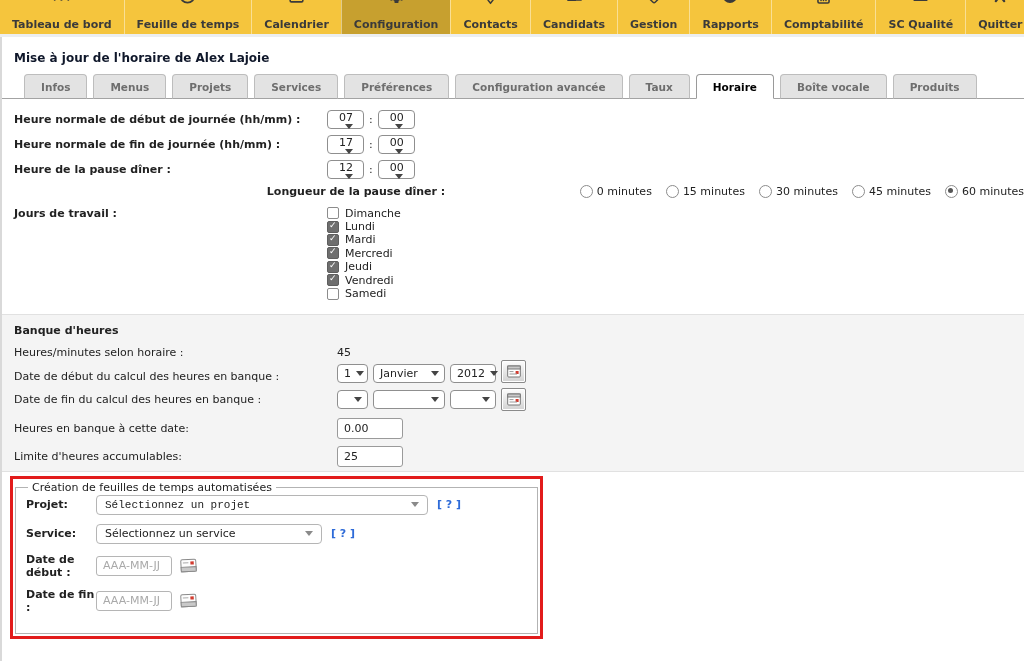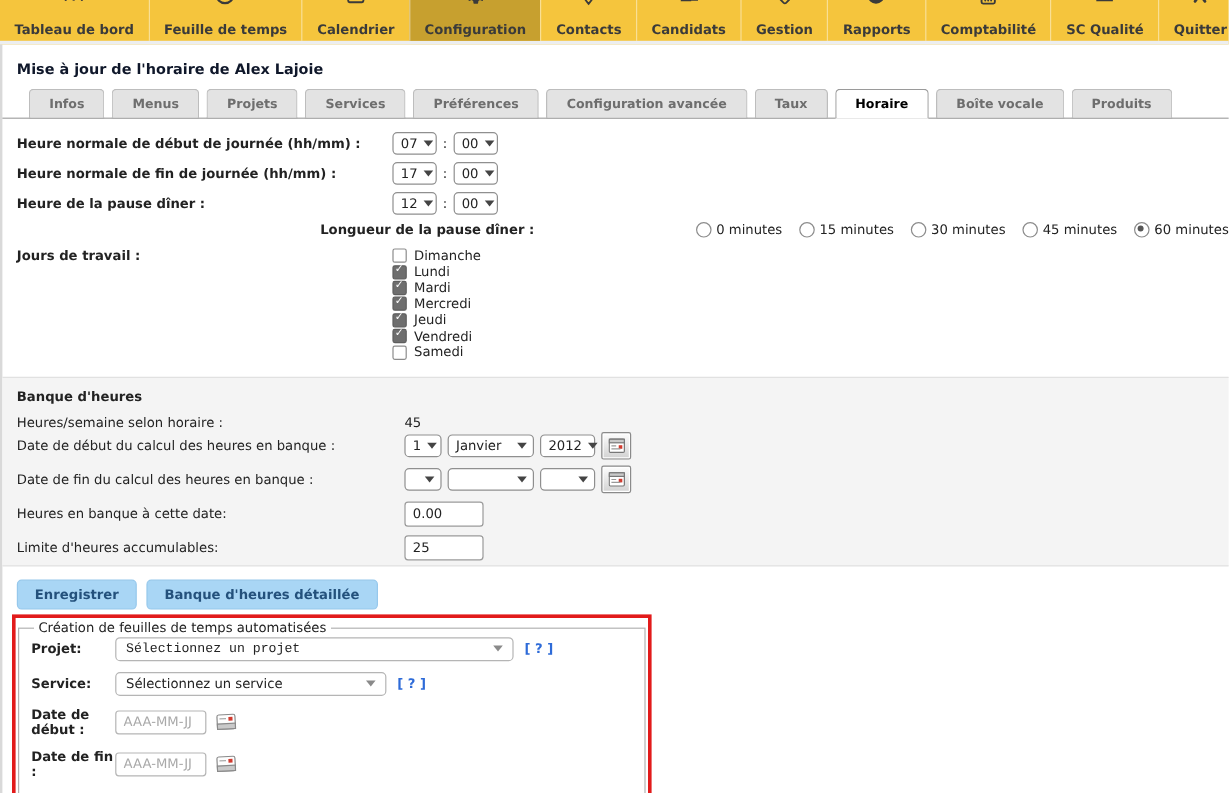--- a/index.html
+++ b/index.html
@@ -26,21 +26,21 @@
        border-radius:4px 4px 0 0;padding:6px 16px 5px;font-weight:bold;font-size:10.5px;color:#6e6e6e;cursor:pointer;}
   .tab.active{background:#fff;border-color:#9a9a9a;border-bottom:1px solid #fff;color:#000;}
   
   .frm{padding:11px 0 0 12px;}
   .frow{display:flex;align-items:center;margin-bottom:6px;}
   .frow.top{align-items:flex-start;}
   .flabel{width:313px;font-weight:bold;flex:none;}
   .sel{display:inline-flex;align-items:center;justify-content:space-between;background:#fff;
        border:1px solid #8f8f8f;border-radius:4px;height:19px;padding:0 5px 0 6px;box-sizing:border-box;cursor:pointer;}
   .sel .car{width:0;height:0;border-left:4px solid transparent;border-right:4px solid transparent;border-top:5px solid #444;margin-left:5px;}
-  .sel-hh{width:37px;}
+  .sel-hh{width:37px;flex-direction:column;}
   .colon{margin:0 5px;}
   .radio-row{display:flex;align-items:center;gap:14px;}
   .ropt{display:flex;align-items:center;gap:4px;cursor:pointer;}
   .radio{width:11px;height:11px;border:1px solid #8c8c8c;border-radius:50%;background:#fff;position:relative;flex:none;}
   .radio.checked::after{content:'';position:absolute;left:2px;top:2px;width:5px;height:5px;border-radius:50%;background:#565656;}
   .days{display:flex;flex-direction:column;gap:1px;}
   .dopt{display:flex;align-items:center;gap:6px;height:12.4px;cursor:pointer;}
   .cb{width:10px;height:10px;border:1px solid #8c8c8c;border-radius:2px;background:#fff;position:relative;flex:none;}
   .cb.checked{background:#6e6e6e;border-color:#5e5e5e;}
   .cb.checked::after{content:'\2713';position:absolute;left:1px;top:-2px;color:#fff;font-size:9px;font-weight:bold;}
@@ -316,25 +316,25 @@
             <span>Samedi</span>
           </span>
       </span>
     </div>
   </div>
 
   <div class="bank">
     <div class="bank-title">Banque d'heures</div>
 
     <div class="brow" style="margin-bottom:1px;">
-      <span class="blabel">Heures/semaine selon horaire :</span>
+      <span class="blabel">Heures/minutes selon horaire :</span>
       <span>45</span>
     </div>
 
-    <div class="brow" style="margin-bottom:5px;">
+    <div class="brow" style="margin-bottom:5px;align-items:flex-end;">
       <span class="blabel">Date de début du calcul des heures en banque :</span>
       <span class="sel sel-day">
           <span>1</span>
           <span class="car"></span>
         </span>
       <span class="sel sel-month gap4">
           <span>Janvier</span>
           <span class="car"></span>
         </span>
       <span class="sel sel-year gap4">
@@ -381,24 +381,20 @@
       <span class="blabel">Heures en banque à cette date:</span>
       <input class="tin" type="text" value="0.00" style="">
     </div>
 
     <div class="brow" style="margin-bottom:0;align-items:center;">
       <span class="blabel">Limite d'heures accumulables:</span>
       <input class="tin" type="text" value="25" style="">
     </div>
   </div>
 
-  <div class="actions">
-    <button class="bluebtn">Enregistrer</button>
-    <button class="bluebtn">Banque d'heures détaillée</button>
-  </div>
 
   <div class="redbox">
     <fieldset>
       <legend>Création de feuilles de temps automatisées</legend>
 
       <div class="rrow">
         <span class="rlabel">Projet:</span>
         <span class="combo combo-projet">
           <span>Sélectionnez un projet</span>
           <span class="car"></span>

